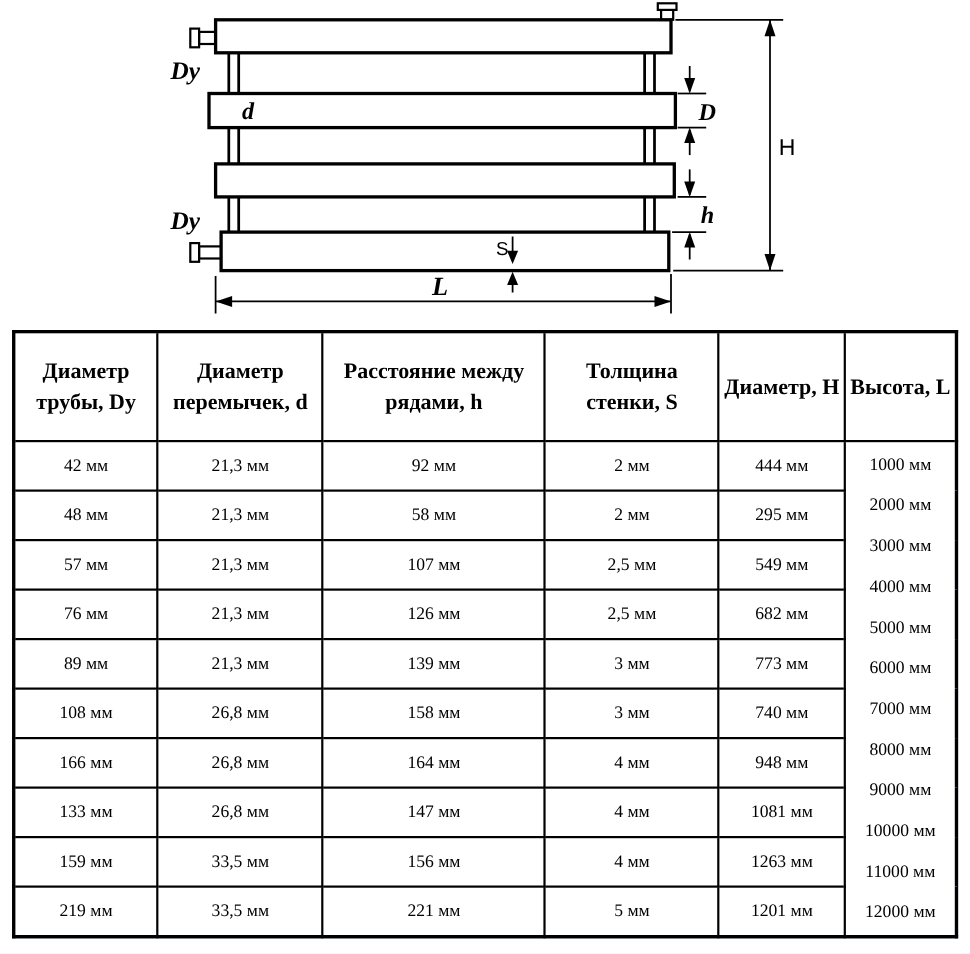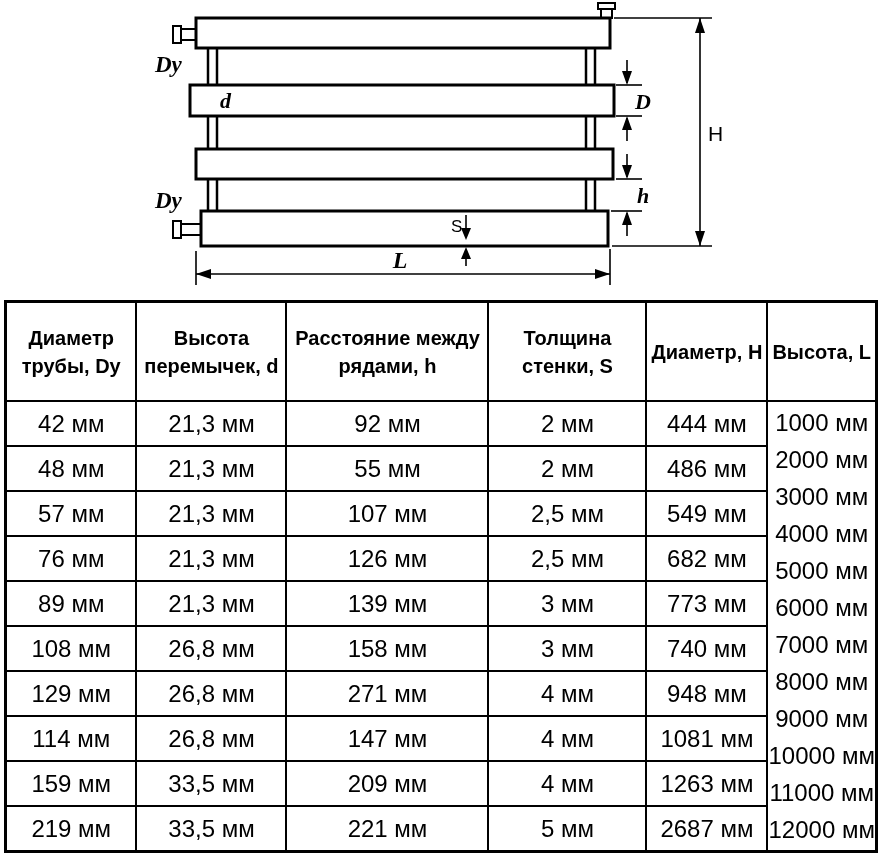--- a/index.html
+++ b/index.html
@@ -8,28 +8,28 @@
     font-family: "Liberation Sans", sans-serif; overflow: hidden;
   }
   .diagram { display: block; }
   .serif-label {
     font-family: "Liberation Serif", serif;
     font-style: italic; font-weight: bold; fill: #000;
   }
   .sans-label { font-family: "Liberation Sans", sans-serif; fill: #000; }
   table.spec-table {
     border-collapse: collapse; table-layout: fixed;
-    margin: 2px auto 4px auto; border: 3px solid #000; background: #0c4a6e;
+    margin: 2px auto 4px auto; border: 3px solid #000; background: #0c4a6e; font-family: Liberation Serif, serif;
   }
   .spec-table th, .spec-table td {
     border: 2px solid #000; text-align: center; vertical-align: middle;
     background: #fff; color: #000;
   }
   .spec-table th { font-weight: bold; font-size: 20px; line-height: 1.4; height: 97px; padding: 0 4px; }
-  .spec-table td { font-size: 24px; height: 43px; padding: 0 2px; }
+  .spec-table td { font-size: 16px; height: 43px; padding: 0 2px; }
   .spec-table td.length-cell { padding: 0; }
   .length-cell div { line-height: 37px; }
   .nowrap { white-space: nowrap; }
 </style>
 </head>
 <body>
 
 <div class="page">
 
   <svg class="diagram" width="882" height="298" viewBox="0 0 882 298">
@@ -121,21 +121,21 @@
       <col style="width:131px">
       <col style="width:150px">
       <col style="width:202px">
       <col style="width:158px">
       <col style="width:110px">
       <col style="width:101px">
     </colgroup>
     <thead>
       <tr>
         <th>Диаметр трубы, Dy</th>
-        <th>Высота перемычек, d</th>
+        <th>Диаметр перемычек, d</th>
         <th>Расстояние между рядами, h</th>
         <th>Толщина стенки, S</th>
         <th class="nowrap">Диаметр, H</th>
         <th class="nowrap">Высота, L</th>
       </tr>
     </thead>
     <tbody id="table-body">
         <tr>
           <td>42 мм</td>
           <td>21,3 мм</td>
@@ -153,23 +153,23 @@
             <div>8000 мм</div>
             <div>9000 мм</div>
             <div>10000 мм</div>
             <div>11000 мм</div>
             <div>12000 мм</div>
           </td>
         </tr>
         <tr>
           <td>48 мм</td>
           <td>21,3 мм</td>
-          <td>55 мм</td>
+          <td>58 мм</td>
           <td>2 мм</td>
-          <td>486 мм</td>
+          <td>295 мм</td>
         </tr>
         <tr>
           <td>57 мм</td>
           <td>21,3 мм</td>
           <td>107 мм</td>
           <td>2,5 мм</td>
           <td>549 мм</td>
         </tr>
         <tr>
           <td>76 мм</td>
@@ -186,43 +186,43 @@
           <td>773 мм</td>
         </tr>
         <tr>
           <td>108 мм</td>
           <td>26,8 мм</td>
           <td>158 мм</td>
           <td>3 мм</td>
           <td>740 мм</td>
         </tr>
         <tr>
-          <td>129 мм</td>
+          <td>166 мм</td>
           <td>26,8 мм</td>
-          <td>271 мм</td>
+          <td>164 мм</td>
           <td>4 мм</td>
           <td>948 мм</td>
         </tr>
         <tr>
-          <td>114 мм</td>
+          <td>133 мм</td>
           <td>26,8 мм</td>
           <td>147 мм</td>
           <td>4 мм</td>
           <td>1081 мм</td>
         </tr>
         <tr>
           <td>159 мм</td>
           <td>33,5 мм</td>
-          <td>209 мм</td>
+          <td>156 мм</td>
           <td>4 мм</td>
           <td>1263 мм</td>
         </tr>
         <tr>
           <td>219 мм</td>
           <td>33,5 мм</td>
           <td>221 мм</td>
           <td>5 мм</td>
-          <td>2687 мм</td>
+          <td>1201 мм</td>
         </tr>
       </tbody>
   </table>
 
 </div>
 
 </body></html>

